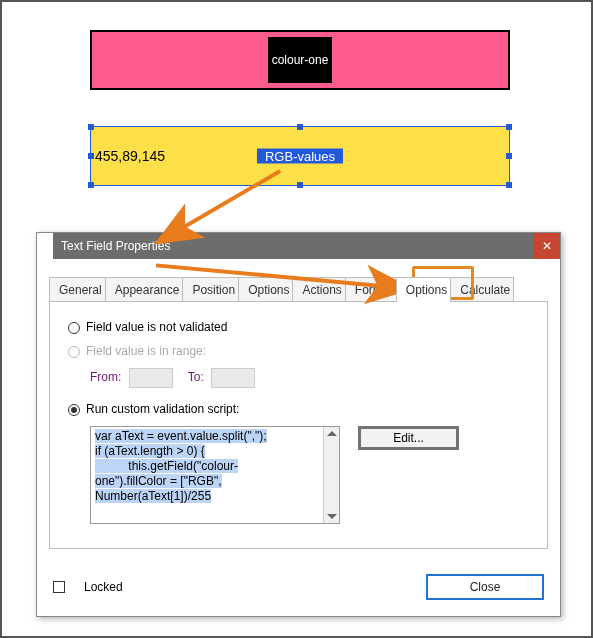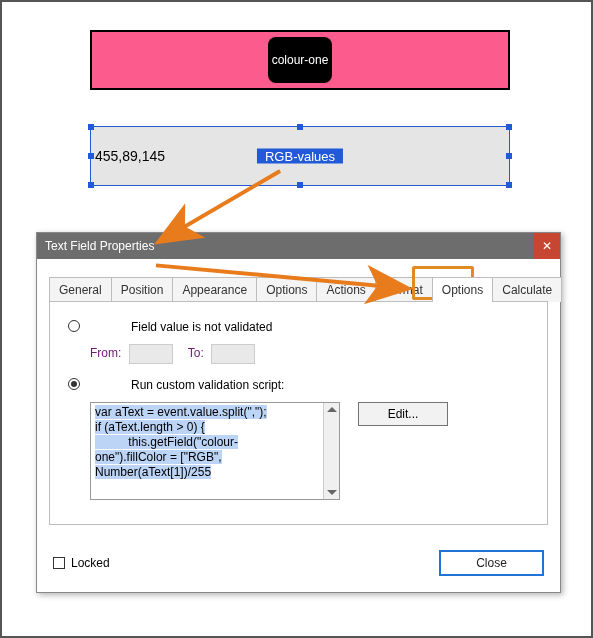--- a/index.html
+++ b/index.html
@@ -26,28 +26,28 @@
     align-items: center;
   }
   .colour-one {
     left: 88px; top: 28px;
     width: 420px; height: 60px;
     background: #fc5b8e;
     justify-content: center;
   }
   .colour-one .taglabel {
     background: #000; color: #fff;
-    padding: 16px 4px; font-size: 12px; border-radius: 8px;
+    padding: 16px 4px; font-size: 12px;
   }
 
   .rgb-values {
     left: 88px; top: 124px;
     width: 420px; height: 60px;
     border: 1px solid #2259d8;
-    background: #e5e5e5;
+    background: #fde047;
   }
   .rgb-values .val {
     position: absolute; left: 4px; top: 50%;
     transform: translateY(-50%);
     font-size: 14px;
   }
   .rgb-values .taglabel {
     position: absolute; left: 50%; top: 50%;
     transform: translate(-50%,-50%);
     background: #2259d8; color: #fff;
@@ -69,37 +69,38 @@
     box-shadow: 2px 2px 6px rgba(0,0,0,.3);
     background: #fff;
   }
   .titlebar {
     height: 26px;
     background: #6d6d6d;
     color: #fff;
     display: flex; align-items: center;
     padding: 0 8px;
     font-size: 12px;
+    margin-left: 16px;
   }
   .titlebar .spacer { flex: 1; }
   .closebtn {
     width: 26px; height: 26px;
     margin-right: -8px;
     background: #c74632;
     color: #fff;
     display: flex; align-items: center; justify-content: center;
     font-size: 12px;
   }
 
   .tabstrip {
     display: flex;
     margin: 18px 12px 0 12px;
   }
   .tab {
-    padding: 5px 9px 5px 9px;
+    padding: 5px 3px 5px 9px;
     border: 1px solid #bdbdbd;
     border-bottom: none;
     margin-right: -1px;
     background: #f4f4f4;
     color: #333;
     font-size: 12px;
     white-space: nowrap;
     position: relative;
   }
   .tab.active { background: #fff; z-index: 2; }
@@ -113,21 +114,21 @@
 
   .tabpanel {
     border: 1px solid #bdbdbd;
     margin: 0 12px 14px 12px;
     padding: 14px 18px 24px 18px;
     position: relative;
     top: -1px;
     background: #fff;
   }
 
-  .radio-row { display: flex; align-items: flex-start; margin: 4px 0 10px 0; gap: 45px; }
+  .radio-row { display: flex; align-items: flex-end; margin: 4px 0 10px 0; }
   .radio {
     width: 12px; height: 12px;
     border: 1px solid #333;
     border-radius: 50%;
     margin-right: 6px;
     display: inline-flex; align-items: center; justify-content: center;
   }
   .radio.selected::after {
     content: ""; width: 6px; height: 6px;
     background: #333; border-radius: 50%;
@@ -169,38 +170,39 @@
   .codebox .scroll::after {
     content: ""; position: absolute; left: 3px;
     width: 0; height: 0;
     border-left: 5px solid transparent;
     border-right: 5px solid transparent;
   }
   .codebox .scroll::before { top: 4px; border-bottom: 5px solid #666; }
   .codebox .scroll::after  { bottom: 4px; border-top: 5px solid #666; }
 
   .editbtn {
-    width: 90px; height: 24px;
-    border: 1px solid #737373;
+    width: 101px; height: 24px;
+    border: 3px solid #737373;
     background: #f2f2f2;
     display: flex; align-items: center; justify-content: center; text-align: right;
   }
 
   .footer {
     display: flex; align-items: center;
     padding: 10px 16px 16px 16px;
+    gap: 13px;
   }
   .chk {
     width: 12px; height: 12px;
     border: 1px solid #333;
     margin-right: 6px;
   }
   .footer .spacer { flex: 1; }
   .closebtn2 {
-    width: 105px; height: 26px;
+    width: 118px; height: 26px;
     border: 2px solid #1e73d4;
     display: flex; align-items: center; justify-content: center;
     background: #fff;
     color: #222;
   }
 
   
   svg.arrows {
     position: absolute; inset: 0;
     width: 100%; height: 100%;
@@ -231,36 +233,40 @@
 
   <div class="dialog">
     <div class="titlebar">
       <span>Text Field Properties</span>
       <span class="spacer"></span>
       <div class="closebtn">✕</div>
     </div>
 
     <div class="tabstrip">
       <div class="tab">General</div>
+      <div class="tab">Appearance</div>
       <div class="tab">Position</div>
-      <div class="tab">Appearance</div>
       <div class="tab">Options</div>
       <div class="tab">Actions</div>
       <div class="tab">Format</div>
       <div class="tab active">Options</div>
       <div class="tab">Calculate</div>
     </div>
 
     <div class="tabpanel">
 
       <div class="radio-row">
         <span class="radio"></span>
         <span>Field value is not validated</span>
       </div>
 
+      <div class="radio-row">
+        <span class="radio disabled"></span>
+        <span class="lbl-disabled">Field value is in range:</span>
+      </div>
       <div class="range-row">
         <span>From:</span>
         <span class="smallbox"></span>
         <span>To:</span>
         <span class="smallbox"></span>
       </div>
 
       <div class="radio-row">
         <span class="radio selected"></span>
         <span>Run custom validation script:</span>

